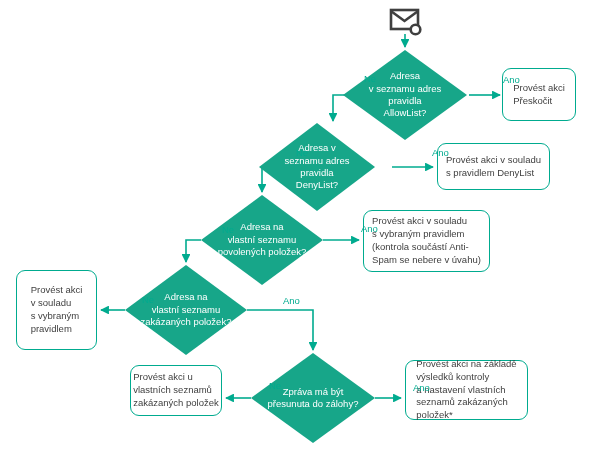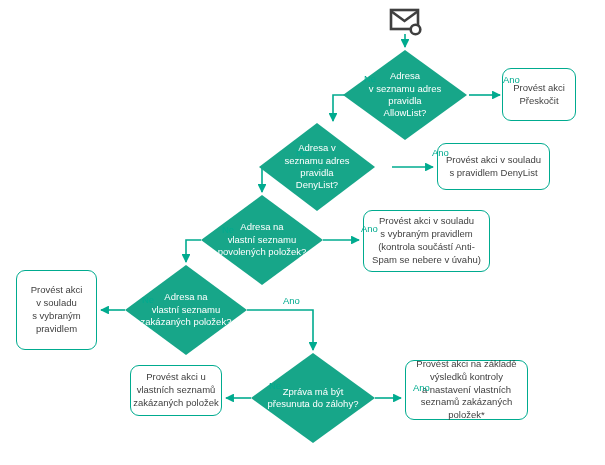--- a/index.html
+++ b/index.html
@@ -19,21 +19,21 @@
     text-align:center;white-space:pre-line;
     font-size:9.5px;line-height:1.3;
   }
   .action{
     position:absolute;
     border:1.6px solid var(--accent);
     border-radius:9px;
     background:#ffffff;
     color:var(--box-text);
     display:flex;align-items:center;justify-content:center;
-    text-align:center;white-space:pre-line;
+    white-space:pre-line;
     font-size:9.5px;line-height:1.35;
     box-sizing:border-box;
     padding:2px;
   }
   .edge-label{
     position:absolute;color:var(--accent);
     font-size:9.5px;line-height:1;margin-left:35px;
   }
   .icon-start{position:absolute;left:389px;top:8px;width:34px;height:30px;}
   .mail-svg rect,.mail-svg path,.mail-svg circle{stroke:var(--icon-color);}

